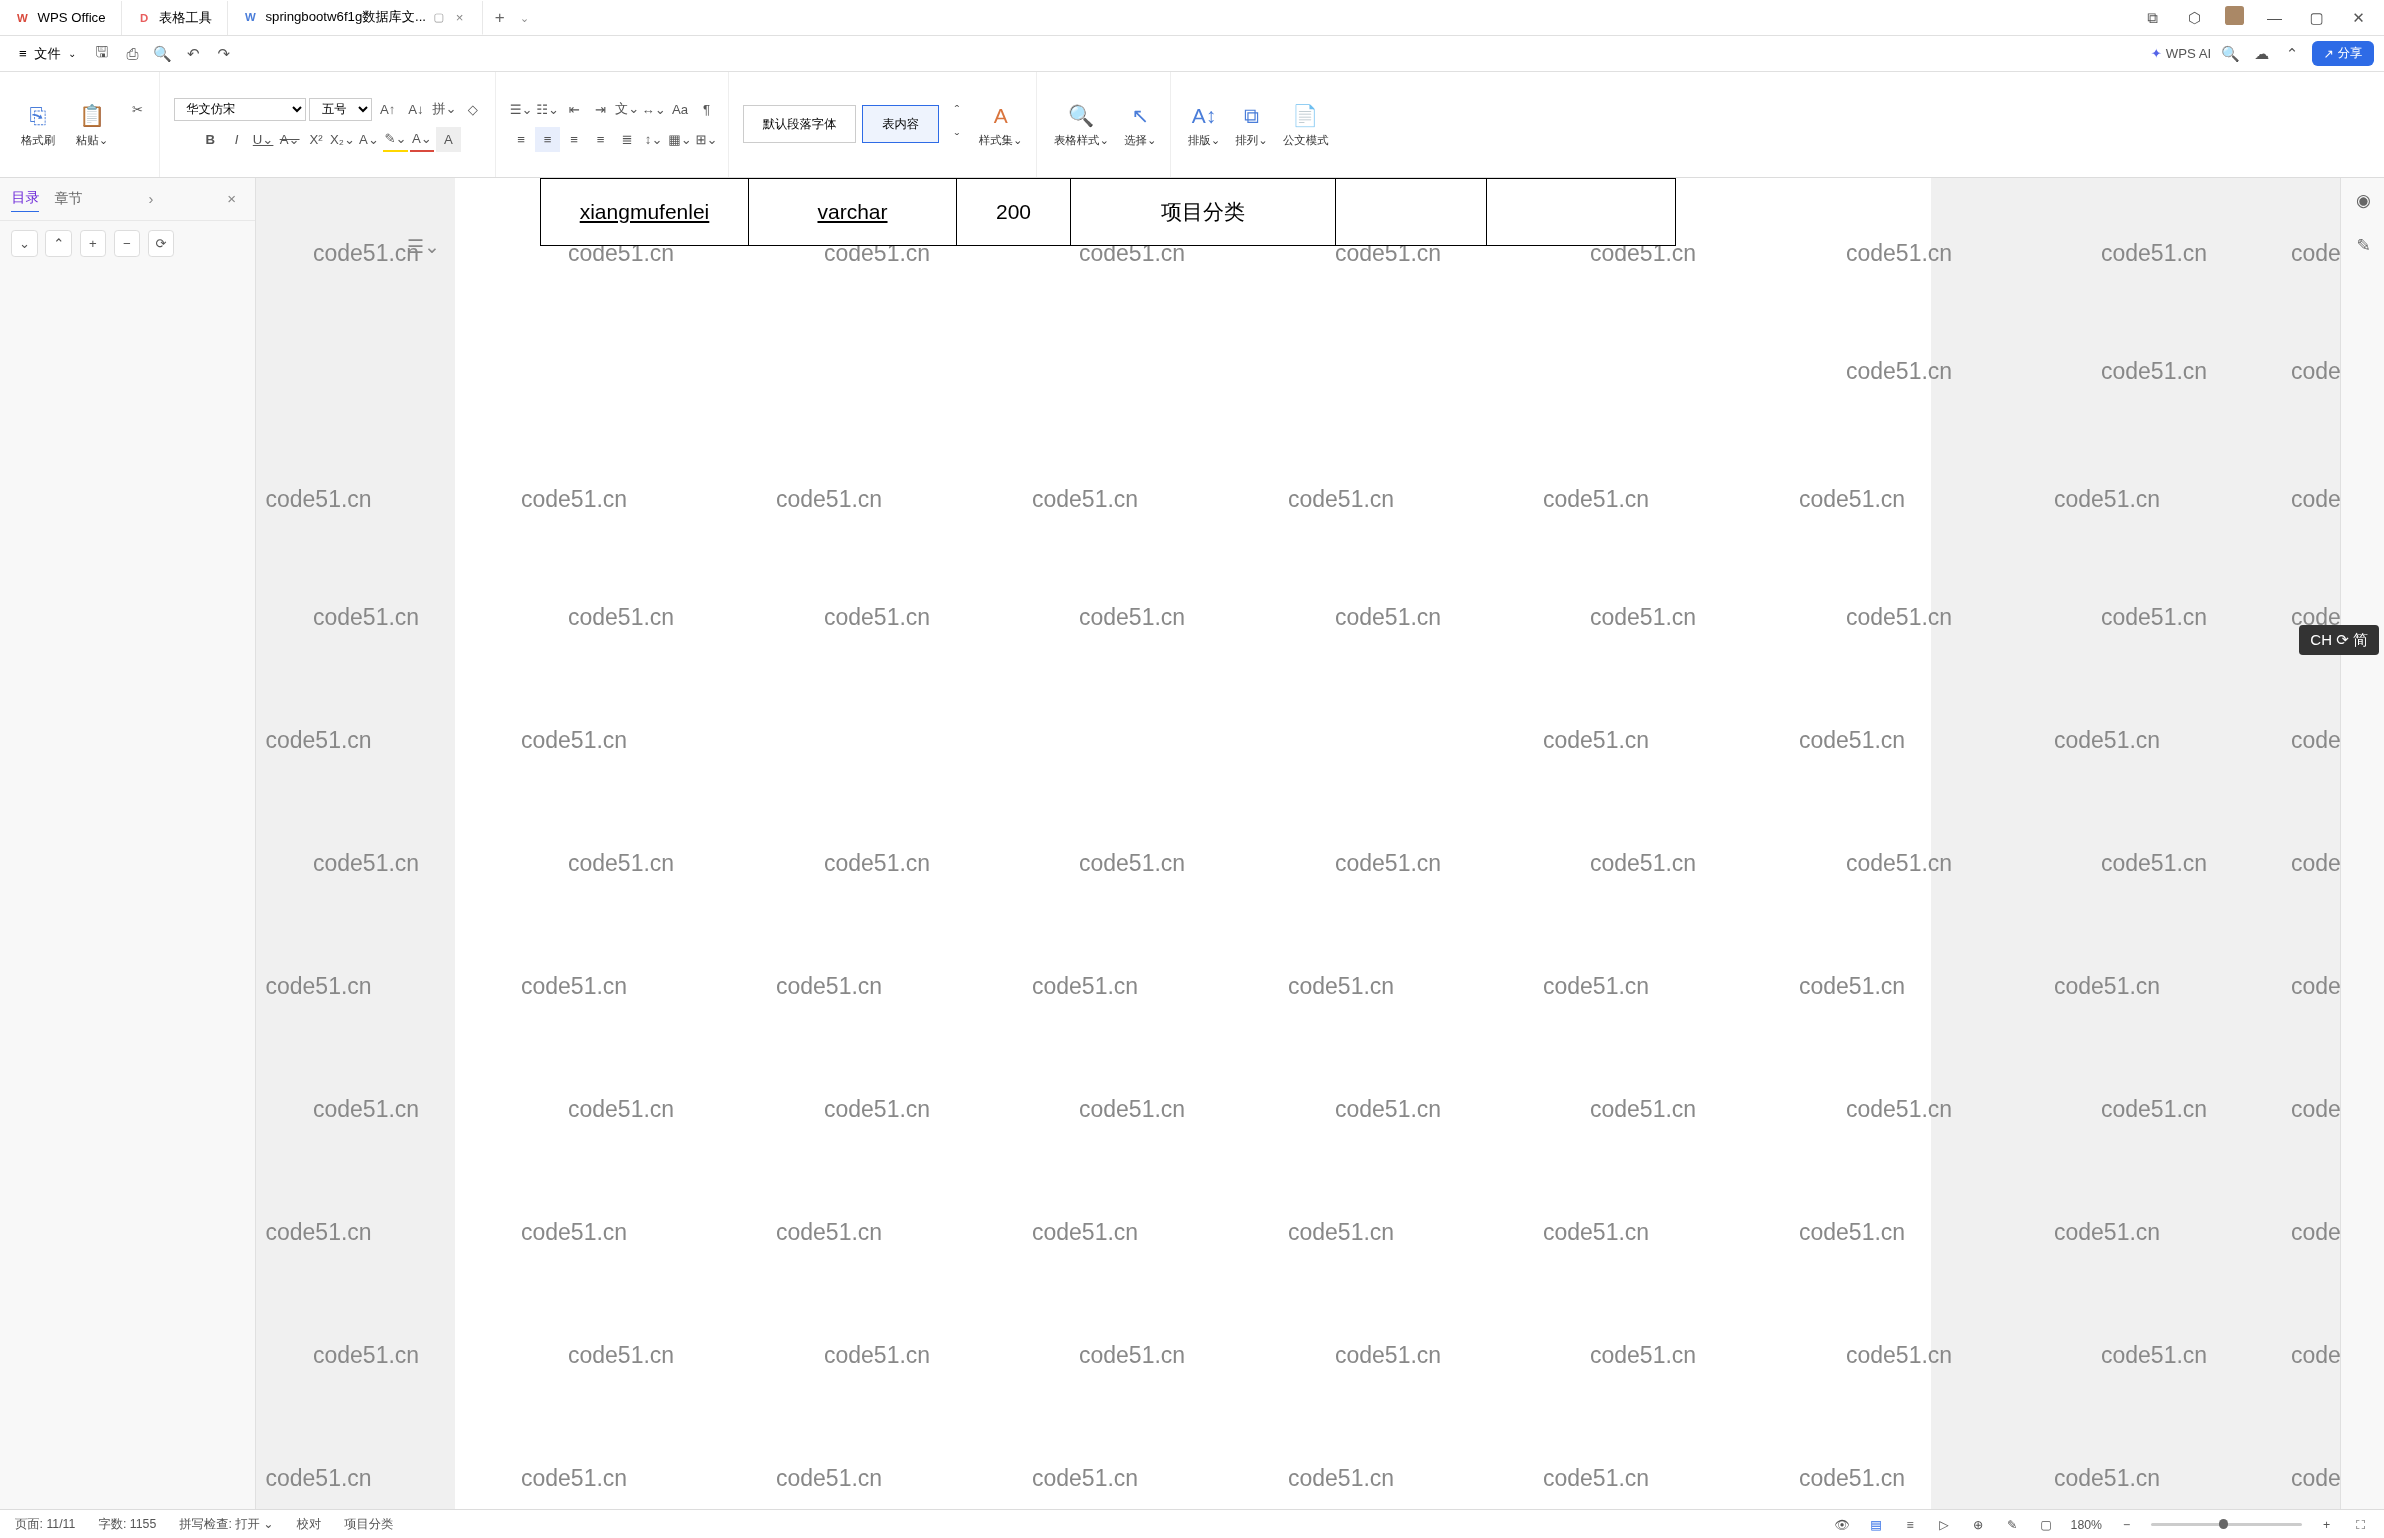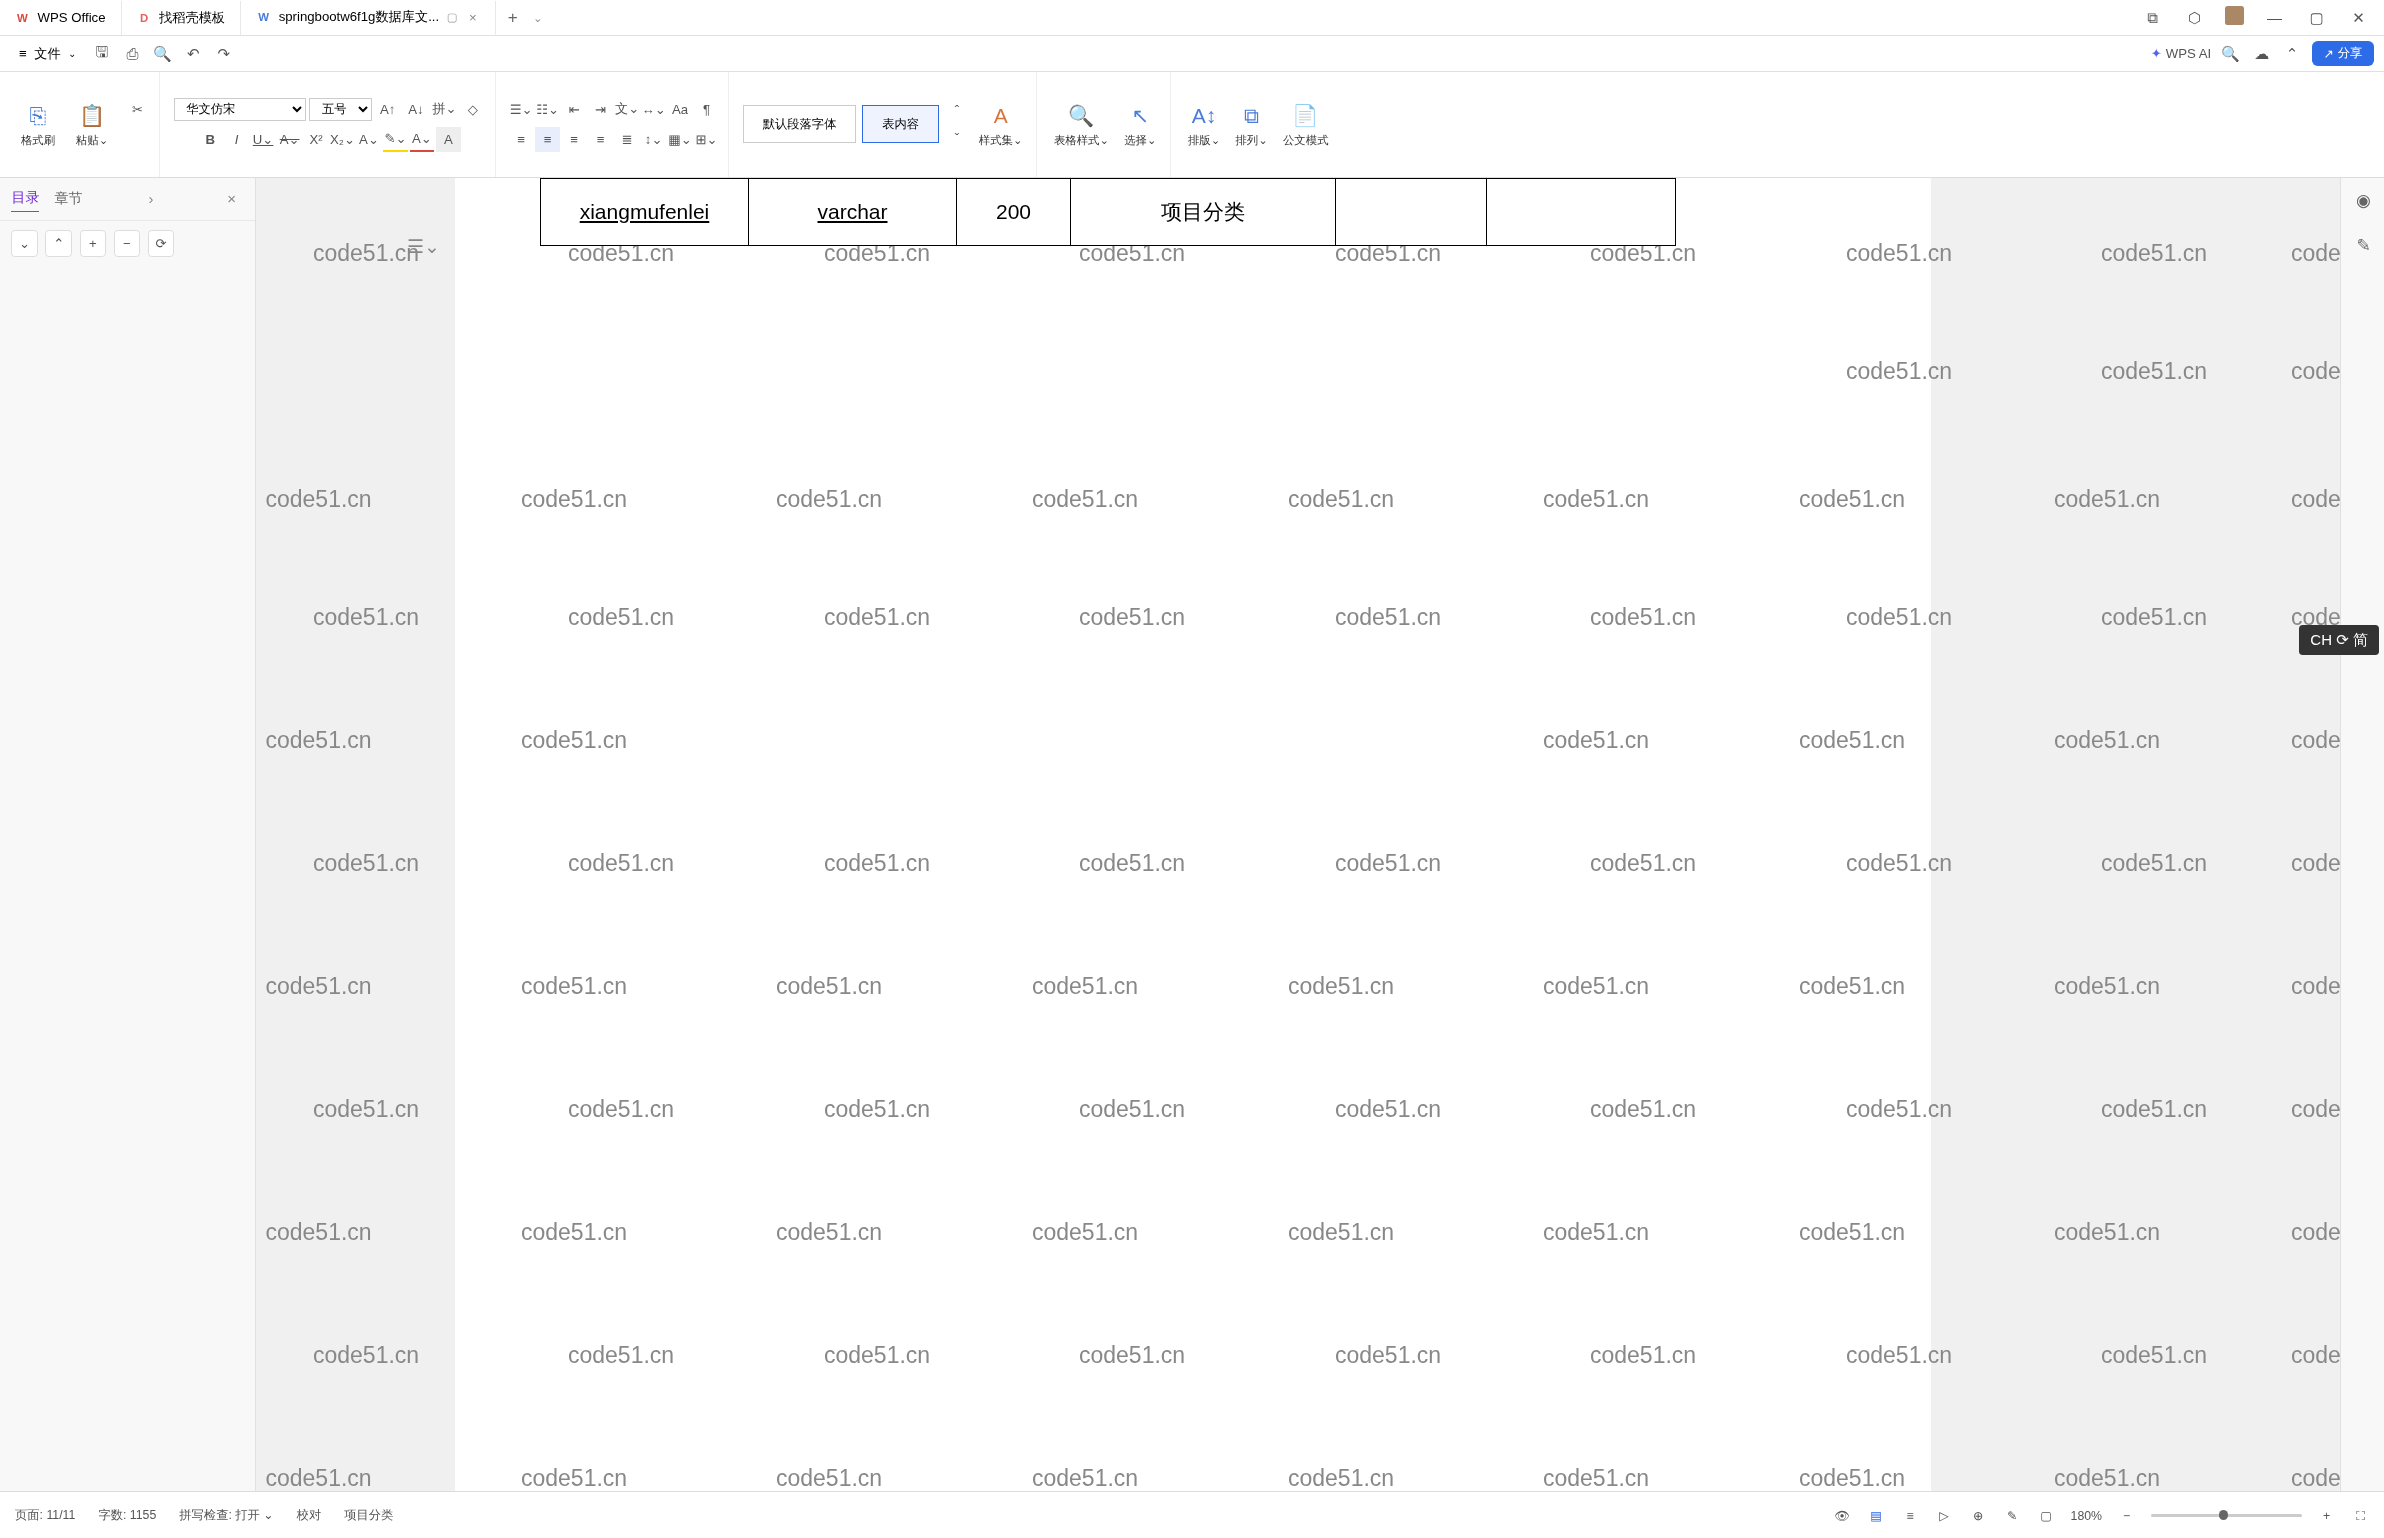--- a/index.html
+++ b/index.html
@@ -76,40 +76,40 @@
     .doc-table td:nth-child(4) { width: 265px; }
     .doc-table td:nth-child(5) { width: 151px; }
     .doc-table td:nth-child(6) { width: 189px; }
     .underline { text-decoration: underline; }
     
     .page-icon { position: absolute; left: 151px; top: 57px; font-size: 19px; color: #888; z-index: 3; }
     
     .center-text { position: absolute; left: 50%; top: 511px; transform: translateX(-50%); color: #dc3838; font-size: 28px; font-family: "Consolas", monospace; z-index: 3; white-space: nowrap; }
     
     
-    .statusbar { position: absolute; bottom: 0; left: 0; right: 0; height: 48px; background: #fff; border-top: 0.9px solid #dcdcdc; display: flex; align-items: center; padding: 0 15px; font-size: 12.3px; color: #555; gap: 23px; }
+    .statusbar { position: absolute; bottom: 0; left: 0; right: 0; height: 30px; background: #fff; border-top: 0.9px solid #dcdcdc; display: flex; align-items: center; padding: 0 15px; font-size: 12.3px; color: #555; gap: 23px; }
     .status-right { margin-left: auto; display: flex; align-items: center; gap: 15px; }
     .status-icon { width: 19px; height: 19px; display: flex; align-items: center; justify-content: center; cursor: pointer; }
     .zoom-slider { width: 151px; height: 2.8px; background: #ccc; position: relative; border-radius: 1.9px; }
     .zoom-thumb { position: absolute; width: 9.5px; height: 9.5px; background: #666; border-radius: 50%; top: -3.8px; left: 45%; }
     
     
     .ime-badge { position: absolute; right: 5.7px; top: 625px; background: #333; color: #fff; padding: 5.7px 11.4px; font-size: 15px; border-radius: 3.8px; display: flex; align-items: center; gap: 5.7px; z-index: 10; }
   </style>
 </head>
 <body>
 
 <div class="titlebar">
   <div class="tab">
     <span class="tab-icon wps-icon">W</span>
     <span>WPS Office</span>
   </div>
   <div class="tab">
     <span class="tab-icon d-icon">D</span>
-    <span>找稻壳模板</span>
+    <span>表格工具</span>
   </div>
   <div class="tab active">
     <span class="tab-icon doc-icon">W</span>
     <span>springbootw6f1g数据库文...</span>
     <span style="color:#999;font-size:11.4px;">▢</span>
     <span class="tab-close">×</span>
   </div>
   <div class="tab-add">+</div>
   <span style="color:#888;font-size:11.4px;margin-left:3.8px;">⌄</span>
   <div class="win-controls">

